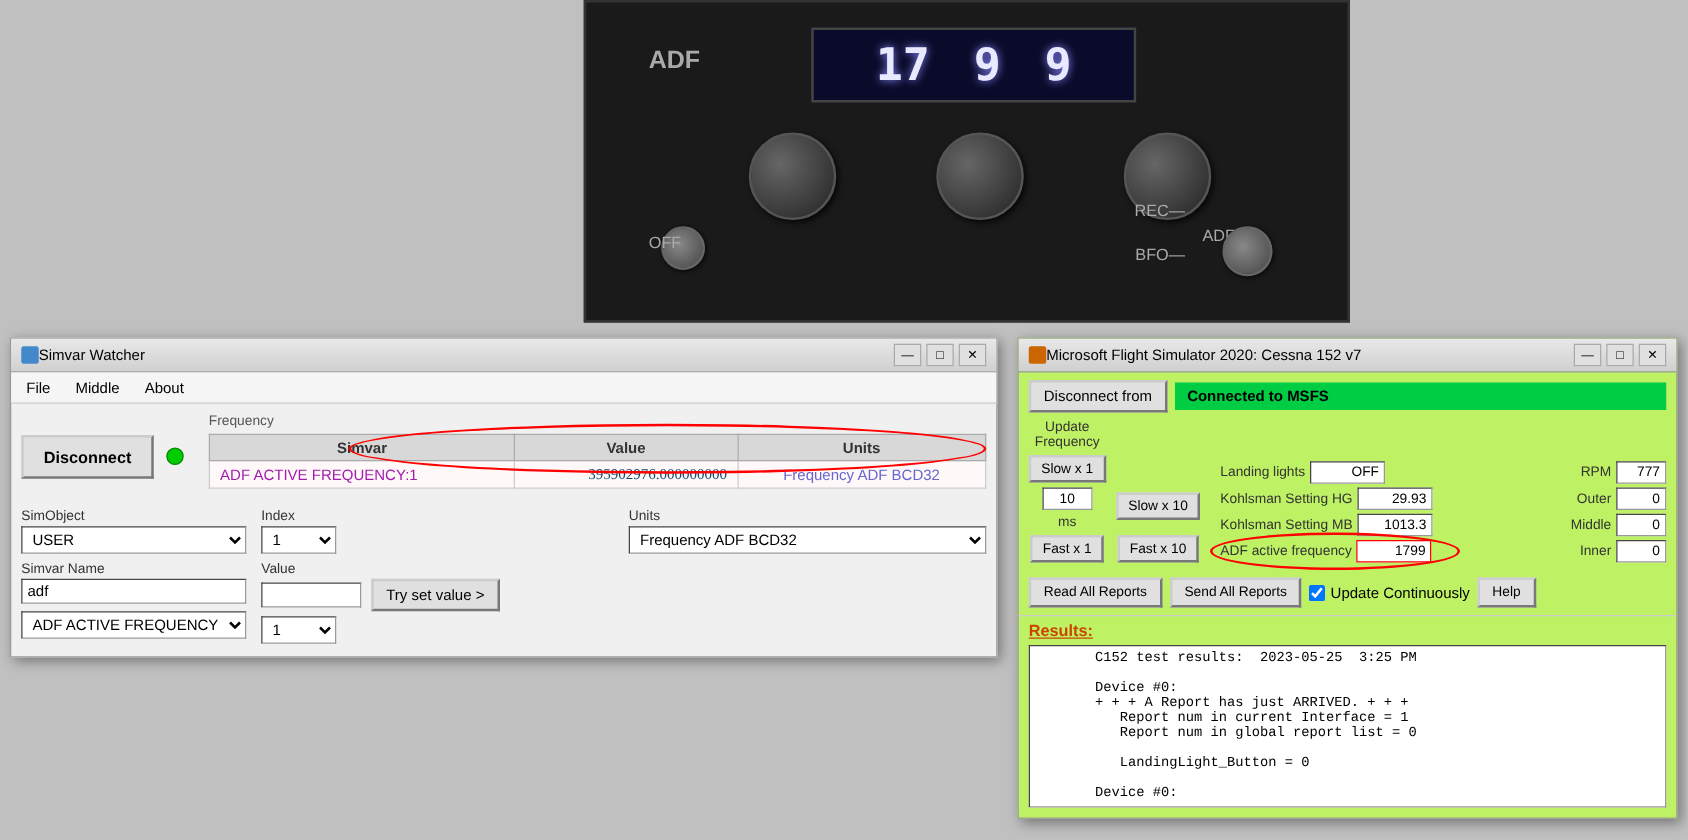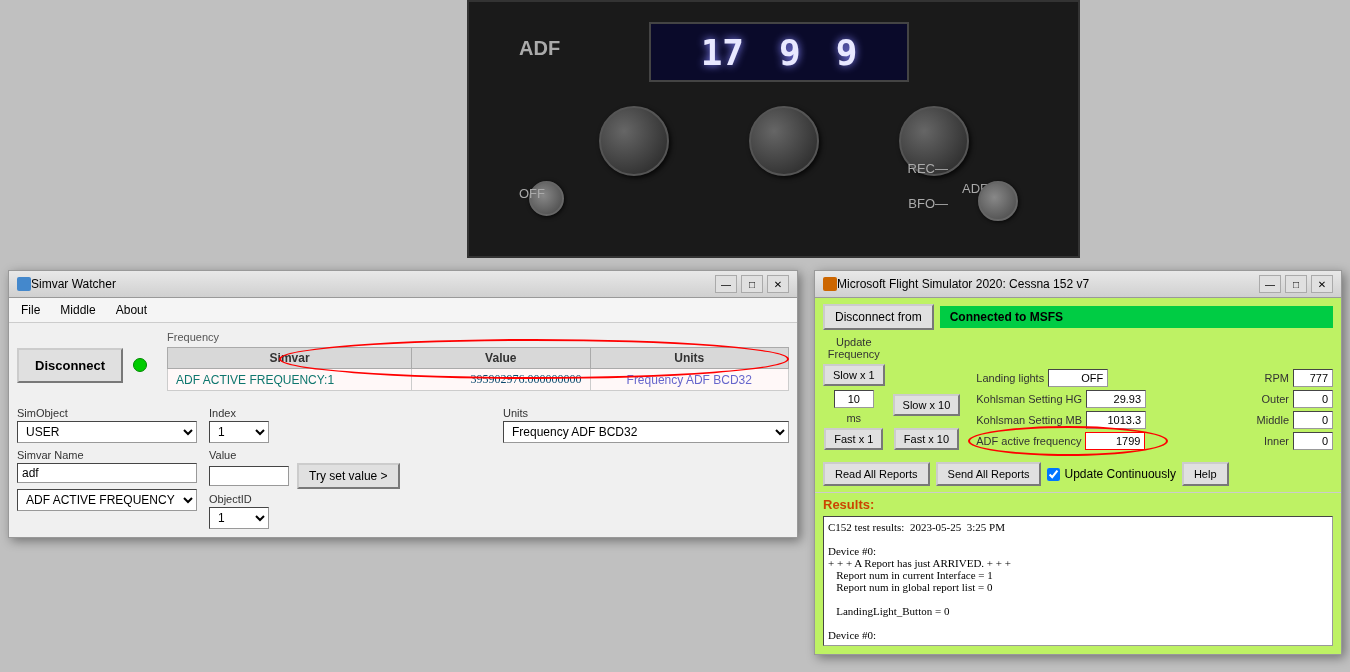--- a/index.html
+++ b/index.html
@@ -169,21 +169,21 @@
       text-align: center;
       font-size: 12px;
       color: #333;
     }
     .simvar-table td {
       border: 1px solid #ccc;
       padding: 3px 8px;
       font-size: 12px;
       background: white;
     }
-    .simvar-table .col-simvar { color: #0f766e; }
+    .simvar-table .col-simvar { color: #a21caf; }
     .simvar-table .col-value { color: #0c4a6e; text-align: right; font-family: Liberation Serif, serif; }
     .simvar-table .col-units { color: #6666cc; text-align: center; }
     .row-highlight td { background: #fff8f8; }
 
     .bottom-form {
       display: flex; gap: 12px;
     }
     .form-left {
       flex: 0 0 180px;
     }
@@ -336,20 +336,21 @@
     }
     .results-header {
       display: flex; align-items: center; justify-content: space-between;
       padding: 4px 8px;
       border-top: 1px solid #ccc;
     }
     .results-label {
       font-size: 13px;
       font-weight: bold;
       color: #cc4400;
+      text-decoration: underline;
     }
     .results-btn {
       background: #e0e0e0;
       border: 2px outset #ccc;
       padding: 3px 8px;
       font-size: 11px;
       cursor: pointer;
     }
     .results-box {
       margin: 0 8px 8px 8px;
@@ -474,21 +475,20 @@
 
         <div class="value-section">
           <label class="form-label">Value</label>
           <div style="display:flex; gap:8px; align-items:center; margin-top:2px;">
             <input class="value-input" type="text" style="">
             <button class="try-set-btn">Try set value &gt;</button>
           </div>
         </div>
 
         <div style="margin-top:4px;">
-          <label class="form-label">ObjectID</label>
           <select class="form-input" style="width:60px;">
             <option>1</option>
           </select>
         </div>
       </div>
     </div>
   </div>
 
   <div class="oval-highlight" style="top:68px; left:270px; width:510px; height:40px;"></div>
 </div>
@@ -572,21 +572,21 @@
       <label>Update Continuously</label>
     </div>
     <button class="action-btn">Help</button>
   </div>
 
   <div class="results-header">
     <span class="results-label">Results:</span>
   </div>
 
   <div class="results-box">
-    <pre style="font-family:Liberation Serif, serif; font-size:11px; white-space:pre-wrap;">C152 test results:  2023-05-25  3:25 PM
+    <pre style="font-family:Liberation Mono, monospace; font-size:11px; white-space:pre-wrap;margin-left:48px;">C152 test results:  2023-05-25  3:25 PM
 
 Device #0:
 + + + A Report has just ARRIVED. + + +
    Report num in current Interface = 1
    Report num in global report list = 0
 
    LandingLight_Button = 0
 
 Device #0:</pre>
   </div>

